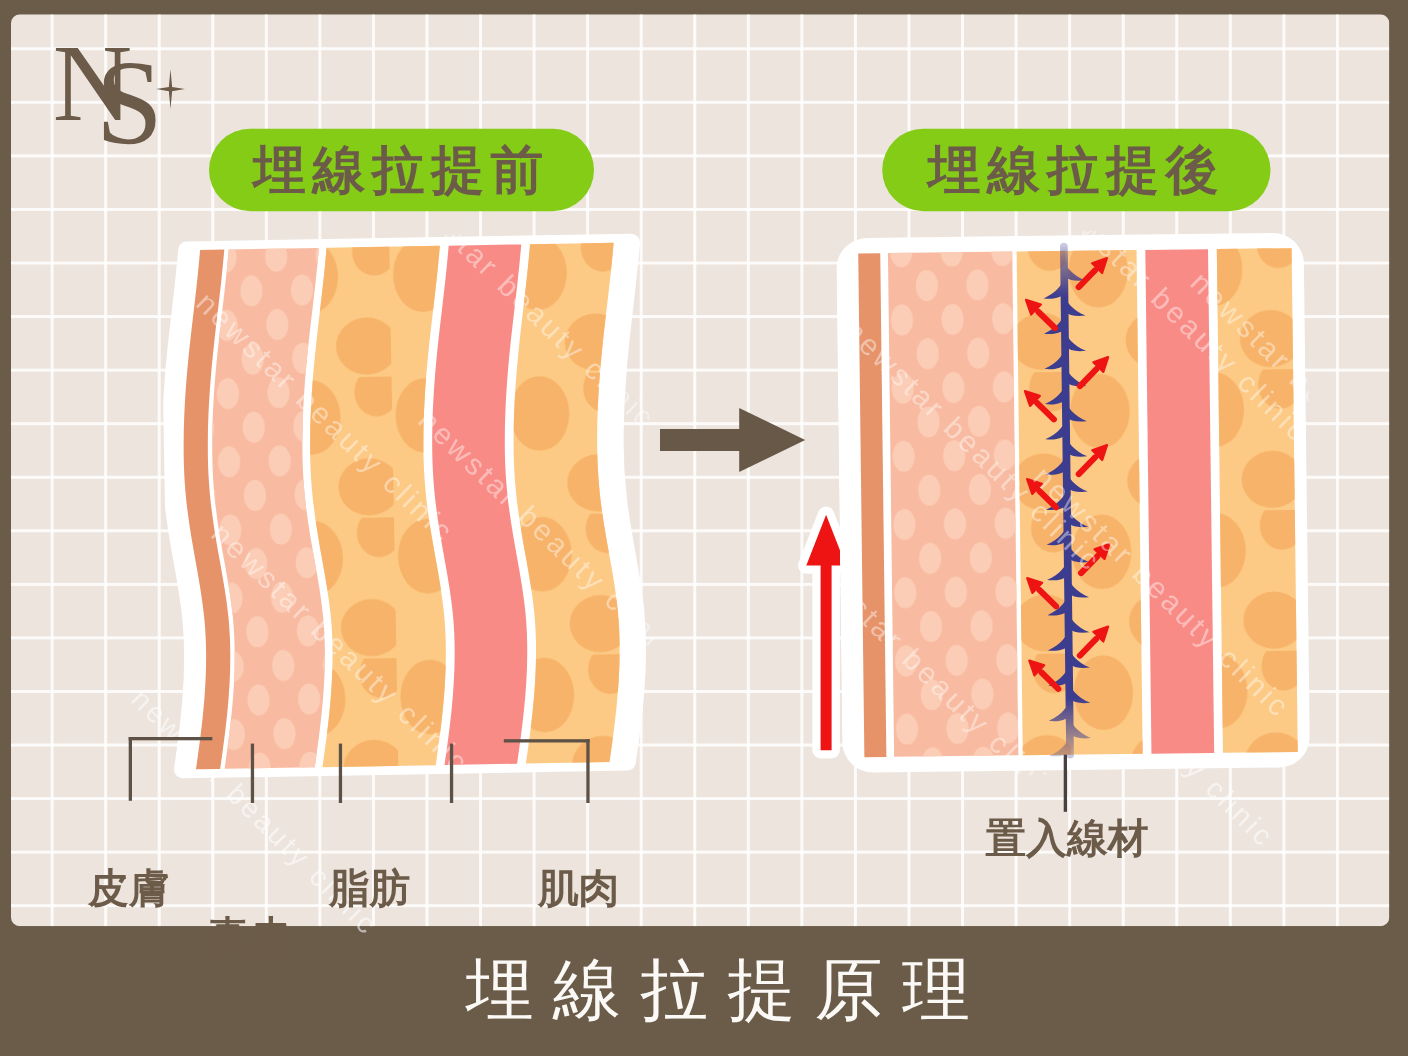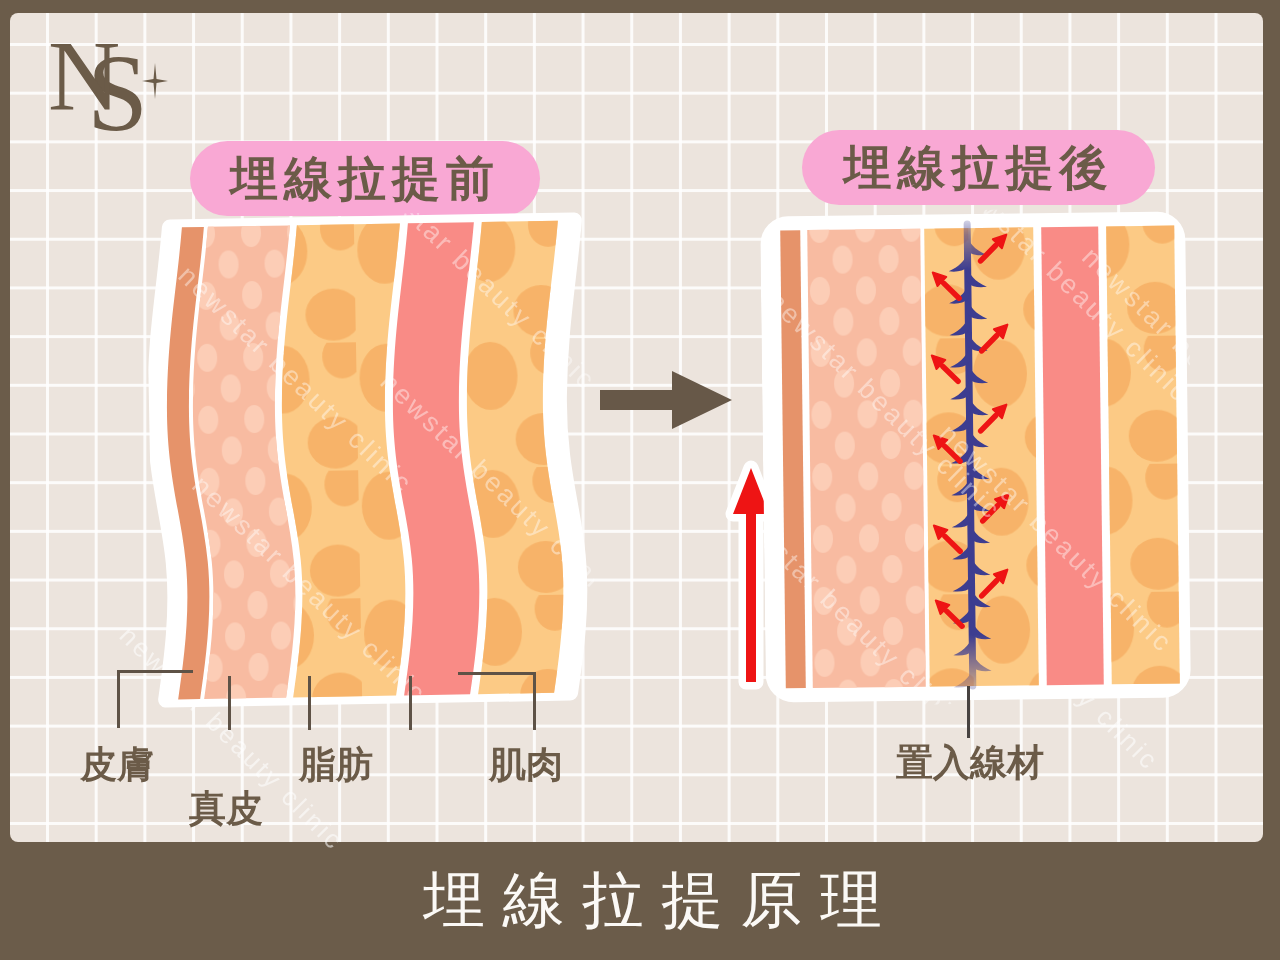--- a/index.html
+++ b/index.html
@@ -11,37 +11,37 @@
     background-image:
       linear-gradient(to right, rgba(255,255,255,.85) 0 3px, transparent 3px),
       linear-gradient(to bottom, rgba(255,255,255,.85) 0 3px, transparent 3px);
     background-size:48.7px 48.7px;background-position:36px 30px;}
   
   .logo-letter{position:absolute;color:#6b5b48;font-family:"Liberation Serif",serif;line-height:1;}
   #logo-n{left:48px;top:26px;font-size:100px;z-index:3;}
   #logo-s{left:87px;top:38px;font-size:110px;z-index:2;}
   #logo-plus{position:absolute;left:141px;top:62px;z-index:3;}
   
-  .pill{position:absolute;height:75px;background:#f9a8d4;border-radius:38px;
+  .pill{position:absolute;height:75px;background:#84cc16;border-radius:38px;
         display:flex;align-items:center;justify-content:center;
-        color:#6b5b48;font-size:48px;font-weight:bold;letter-spacing:6px;margin-top:24px;}
+        color:#6b5b48;font-size:48px;font-weight:bold;letter-spacing:6px;}
   #pill-before{left:190px;top:117px;width:350px;}
-  #pill-after{left:802px;top:106px;width:353px;}
+  #pill-after{left:802px;top:117px;width:353px;}
   
   #diagram-before{position:absolute;left:150px;top:214px;transform:rotate(-1deg);}
   #diagram-after{position:absolute;left:763px;top:210px;transform:rotate(-0.7deg);}
   #transition-arrow{position:absolute;left:600px;top:369px;}
   #lift-arrow{position:absolute;left:722px;top:450px;}
   
   .leader{position:absolute;background:#5e5246;}
   .leader.v{width:3px;}
   .leader.h{height:3px;}
   #thread-leader{position:absolute;left:967px;top:686px;width:3px;height:52px;background:#474240;}
   
-  .layer-label{position:absolute;top:740px;transform:translateX(-50%);
+  .layer-label{position:absolute;top:783px;transform:translateX(-50%);
     color:#6b5b48;font-size:37px;font-weight:600;white-space:nowrap;}
   #thread-label{position:absolute;left:970px;top:738px;transform:translateX(-50%);
     color:#6b5b48;font-size:37px;font-weight:700;white-space:nowrap;}
   
   .wm{position:absolute;color:rgba(255,255,255,.55);font-size:26px;letter-spacing:3px;
       transform:rotate(45deg);transform-origin:0 0;white-space:nowrap;pointer-events:none;}
   
   #footer-title{position:absolute;left:0;right:0;top:858px;text-align:center;
     color:#fbf9f6;font-size:62px;font-family:"Liberation Serif",serif;
     letter-spacing:0.28em;text-indent:0.28em;white-space:nowrap;padding-left:25px;}

